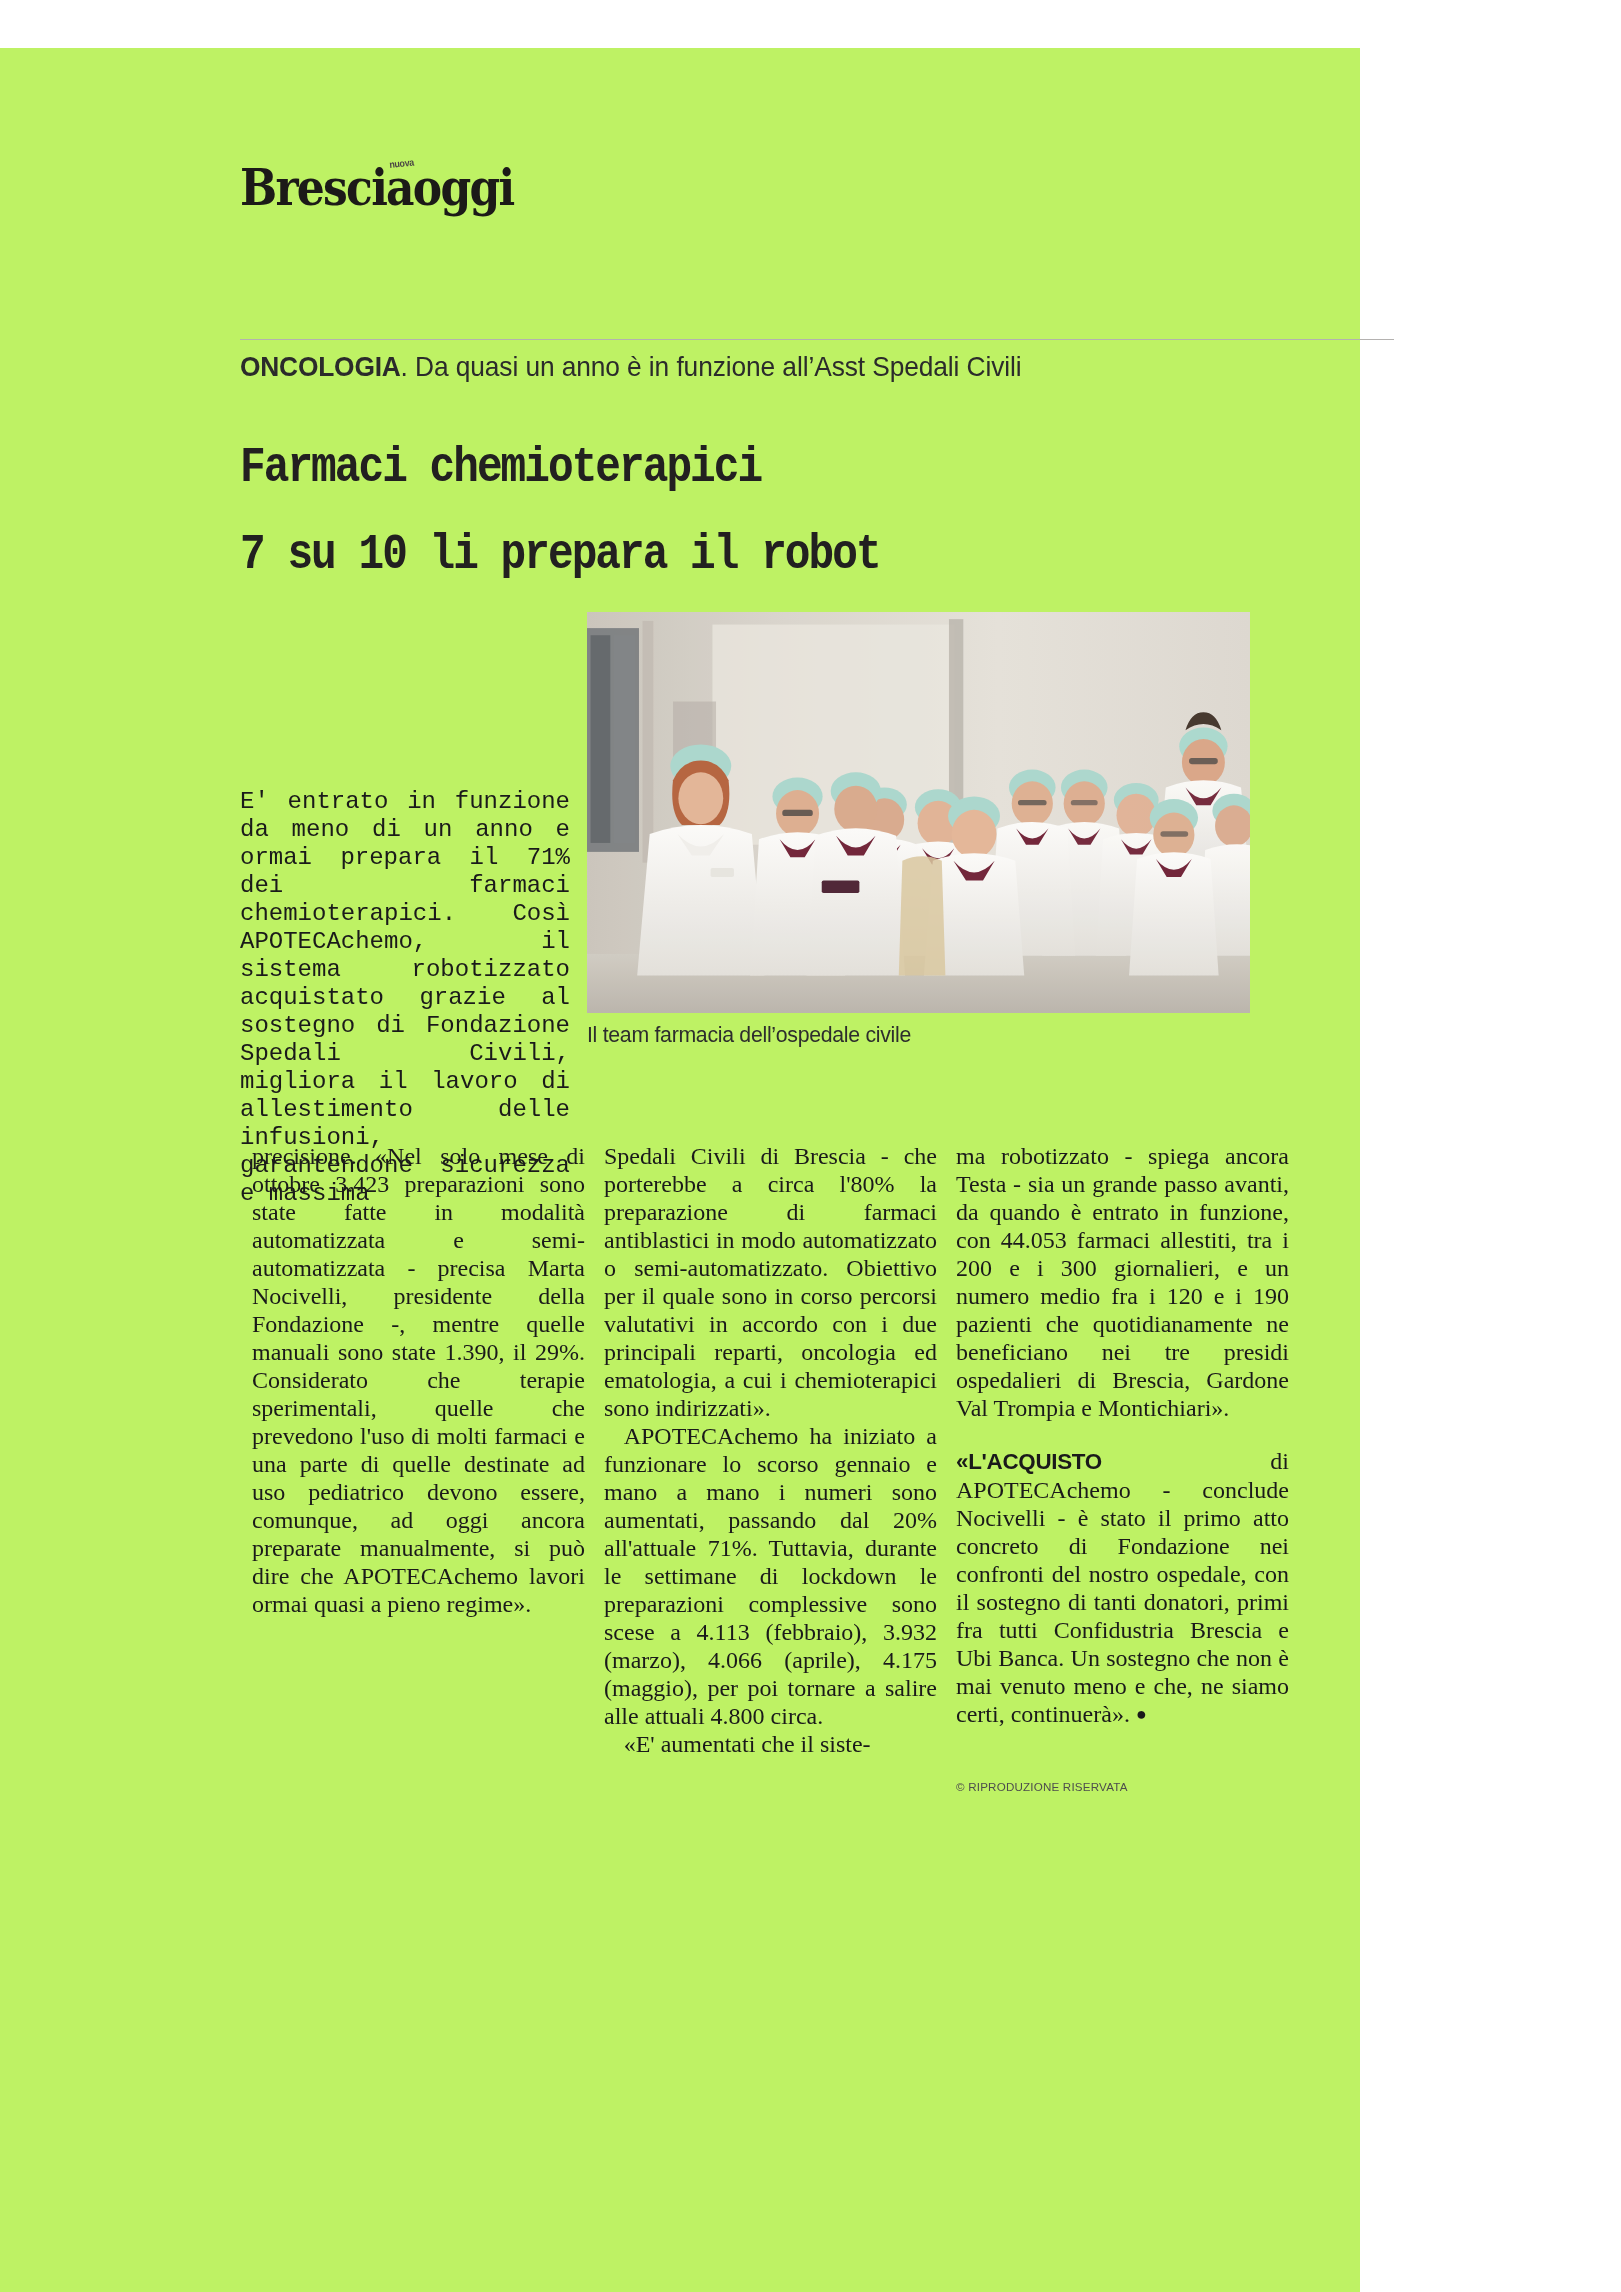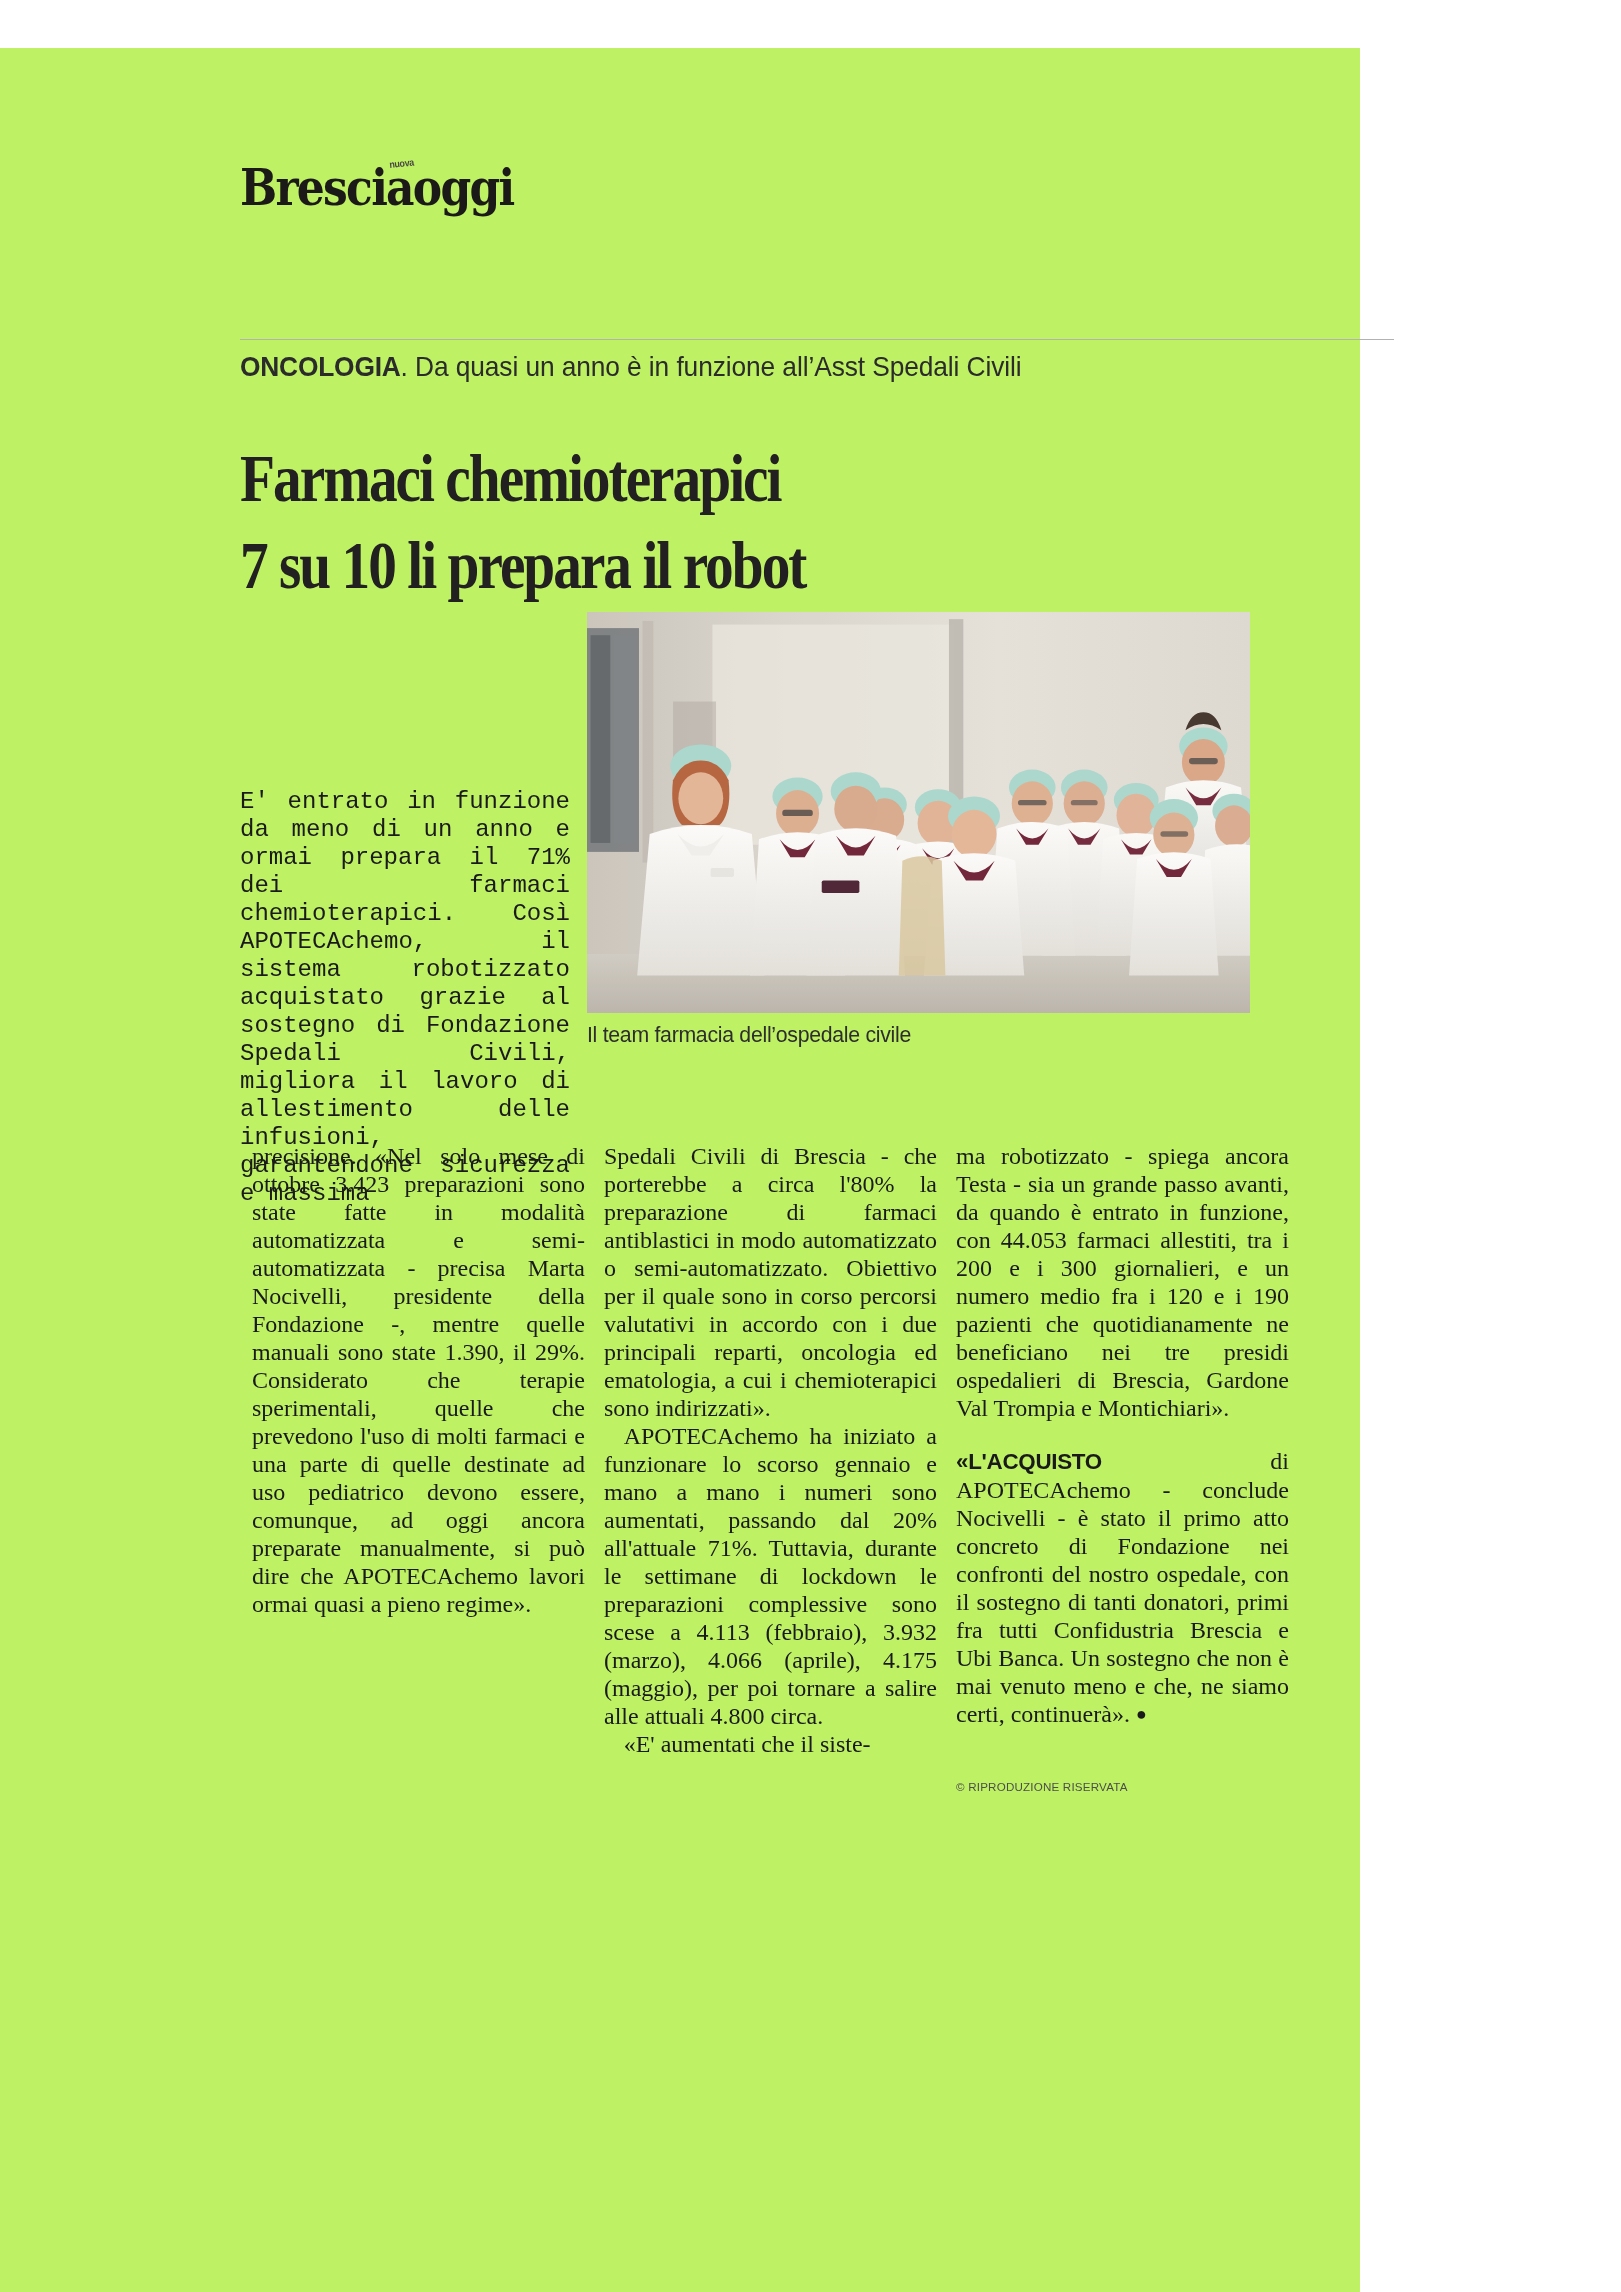--- a/index.html
+++ b/index.html
@@ -89,23 +89,23 @@
     font-weight: 400;
     letter-spacing: -0.1px;
   }
 
   
   .headline {
     position: absolute;
     left: 240px;
     top: 342px;
     width: 1182px;
-    font-family: Liberation Serif, serif;
+    font-family: Liberation Mono, monospace;
     font-weight: 700;
-    font-size: 67px;
+    font-size: 50px;
     line-height: 87px;
     letter-spacing: -2.3px;
     color: #222020;
   }
   .headline-line {
     display: block;
     white-space: nowrap;
     transform: scaleX(0.855);
     transform-origin: left top;
   }

